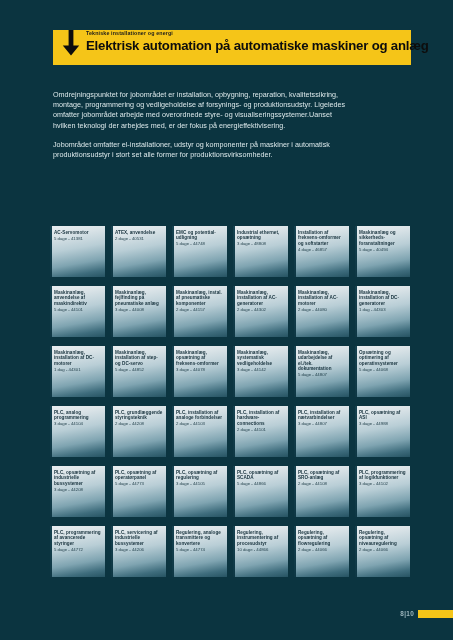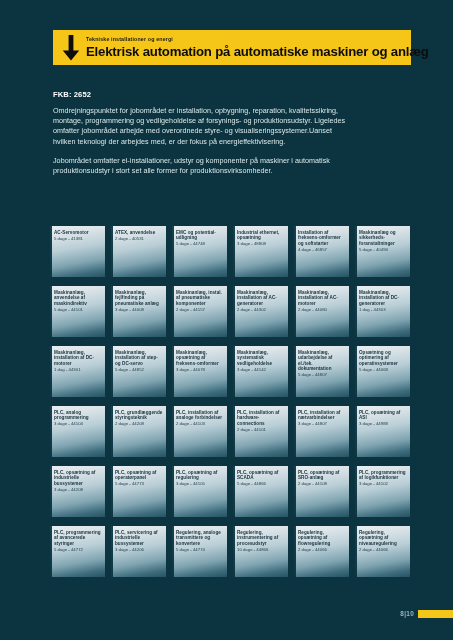--- a/index.html
+++ b/index.html
@@ -21,21 +21,21 @@
 
   
   .banner {
     position: absolute;
     left: 53px;
     top: 30px;
     width: 358px;
     height: 35px;
     background: #f5c518;
     display: flex;
-    align-items: center;
+    align-items: flex-start;
     padding-left: 9px;
   }
   .banner-arrow {
     width: 18px;
     height: 26px;
     flex: 0 0 18px;
     display: block;
     margin-right: 6px;
   }
   .banner-text { display: flex; flex-direction: column; justify-content: center; }
@@ -152,21 +152,20 @@
     <svg class="banner-arrow" viewBox="0 0 18 26" aria-hidden="true">
       <path d="M6.6 0 H11.4 V15.5 H17.2 L9 25.6 L0.8 15.5 H6.6 Z" fill="#0d0d0d"></path>
     </svg>
     <div class="banner-text">
       <div class="banner-kicker">Tekniske installationer og energi</div>
       <div class="banner-title">Elektrisk automation på automatiske maskiner og anlæg</div>
     </div>
   </div>
 
   <div class="body-copy">
-    <div class="fkb">FKB: 2652</div>
     <p class="para">Omdrejningspunktet for jobområdet er installation, opbygning, reparation, kvalitetssikring, montage, programmering og vedligeholdelse af forsynings- og produktionsudstyr. Ligeledes omfatter jobområdet arbejde med overordnede styre- og visualiseringssystemer.Uanset hvilken teknologi der arbejdes med, er der fokus på energieffektivisering.</p>
     <p class="para">Jobområdet omfatter el-installationer, udstyr og komponenter på maskiner i automatisk produktionsudstyr i stort set alle former for produktionsvirksomheder.</p>
   </div>
 
   <div class="grid" id="course-grid">
       <div class="card">
         <div class="card-title">AC-Servomotor</div>
         <div class="card-meta">5 dage - 41381</div>
       </div>
       <div class="card">

